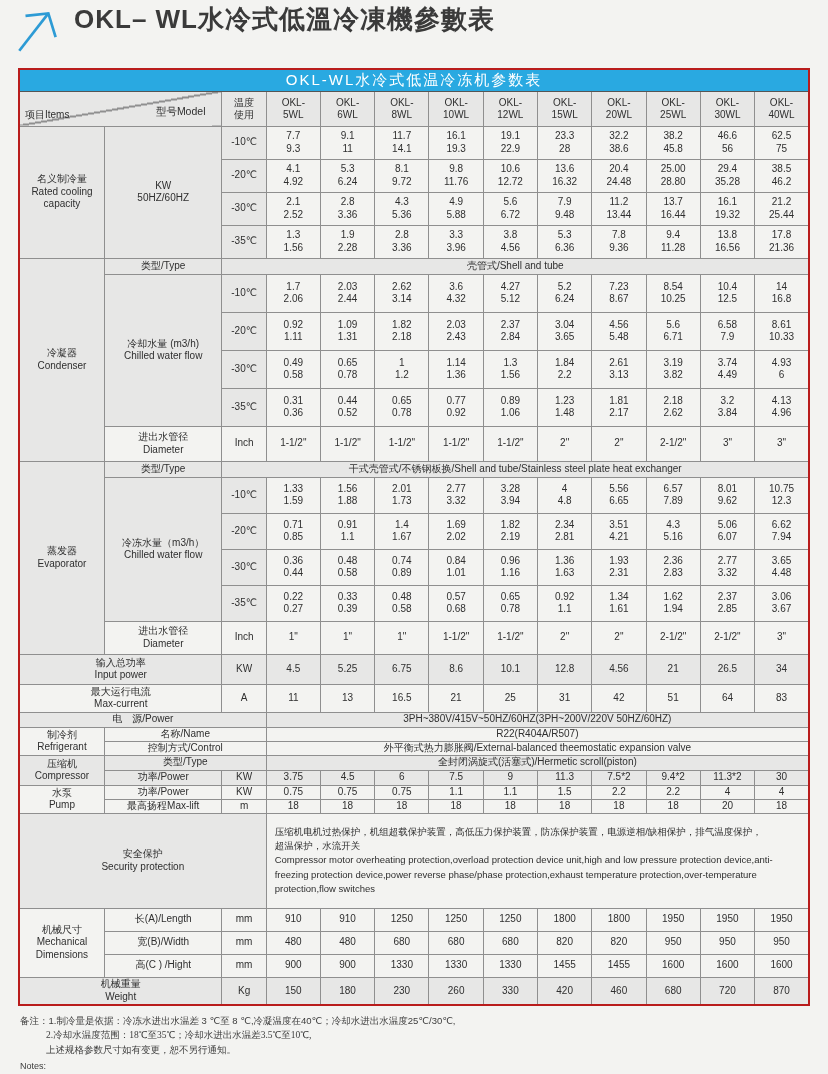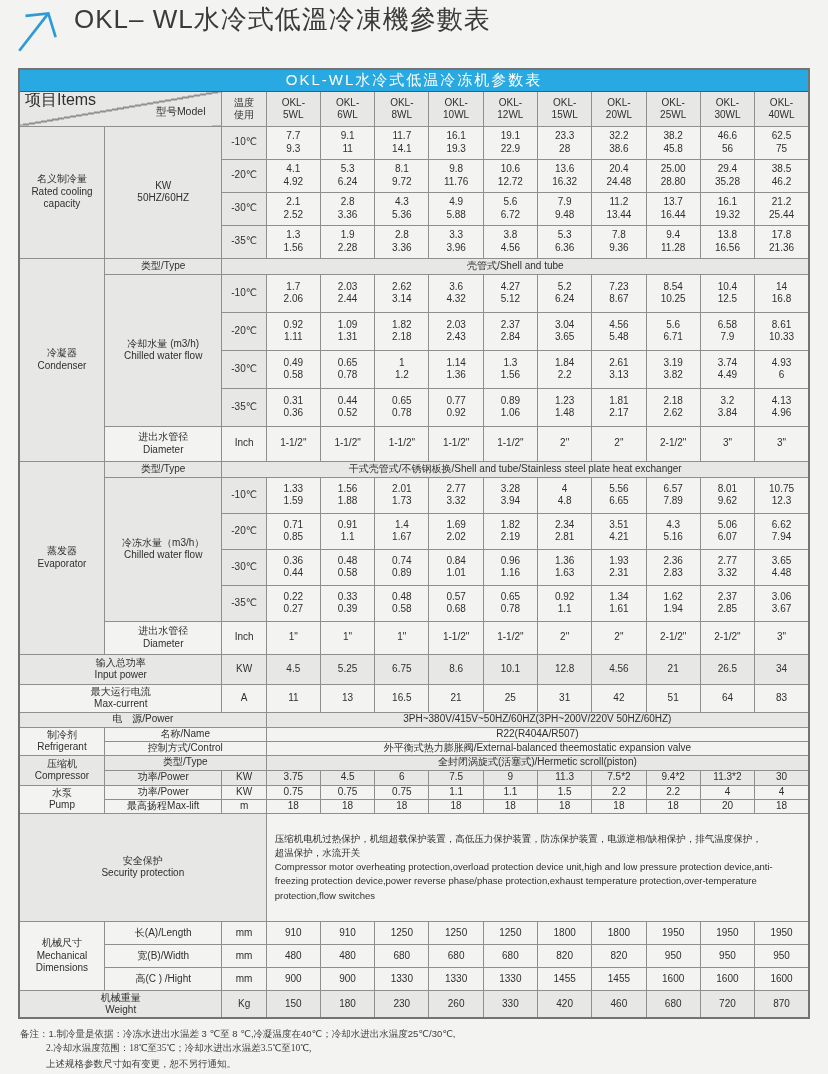--- a/index.html
+++ b/index.html
@@ -7,42 +7,42 @@
     width:828px;height:1074px;overflow:hidden;
     background:#f3f3f1;
     font-family:"Liberation Sans","DejaVu Sans",sans-serif;
     color:#2f2f2f;
   }
   .page{padding:0 18px;}
   
   .masthead{display:flex;align-items:flex-start;padding:4px 0 6px 0;height:58px;}
   .logo{width:50px;height:54px;flex:0 0 auto;margin-left:-4px;}
   .titles{margin-left:10px;}
-  .title-zh{font-size:26px;font-weight:normal;color:#3a3a3a;letter-spacing:1px;line-height:1.2;}
+  .title-zh{font-size:26px;font-weight:bold;color:#3a3a3a;letter-spacing:1px;line-height:1.2;}
   .title-en{font-size:16.5px;color:#3a3a3a;line-height:1.25;}
   
-  table{border-collapse:collapse;table-layout:fixed;width:792px;border:2px solid #737373;}
+  table{border-collapse:collapse;table-layout:fixed;width:792px;border:2px solid #b91c1c;}
   td{
     border:1px solid #8f8f8f;
     text-align:center;vertical-align:middle;
     font-size:10px;line-height:1.25;
     padding:0 1px;white-space:pre-line;overflow:hidden;
   }
   td.g{background:#e7e7e6;}
   td.banner-cell{background:#29a9e1;color:#ffffff;font-size:15px;letter-spacing:2px;border-color:#555;}
   td.hd{font-size:10px;line-height:1.2;}
   td.diag{
     position:relative;
     background-image:linear-gradient(to bottom right,
       transparent calc(50% - 1px), #8f8f8f calc(50% - 1px),
       #8f8f8f calc(50% + 1px), transparent calc(50% + 1px));
   }
-  .diag-a{position:absolute;left:5px;bottom:16px;font-size:16px;}
+  .diag-a{position:absolute;left:5px;bottom:4px;font-size:10px;}
   .diag-b{position:absolute;right:16px;bottom:7px;font-size:10.5px;}
-  td.secu{text-align:left;padding:18px 8px;font-size:9.5px;line-height:1.5;}
+  td.secu{text-align:left;padding:5px 8px;font-size:9.5px;line-height:1.5;}
   
   .notes{padding:7px 2px 0 2px;font-size:9.5px;color:#3c3c3c;line-height:1.6;}
   .notes .ind{padding-left:26px;font-family:Liberation Serif, serif;}
   .notes .en{font-size:9px;}
 </style>
 </head>
 <body>
 
 <div class="page">
 

